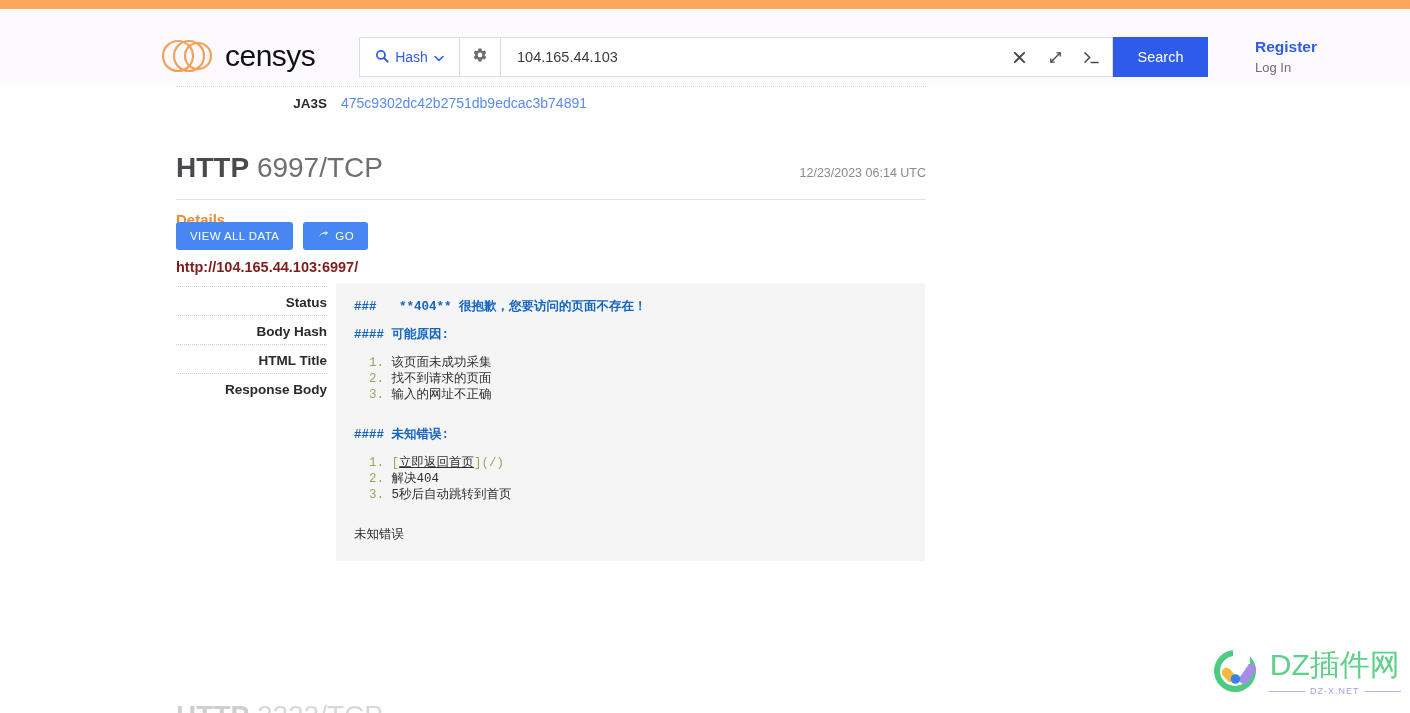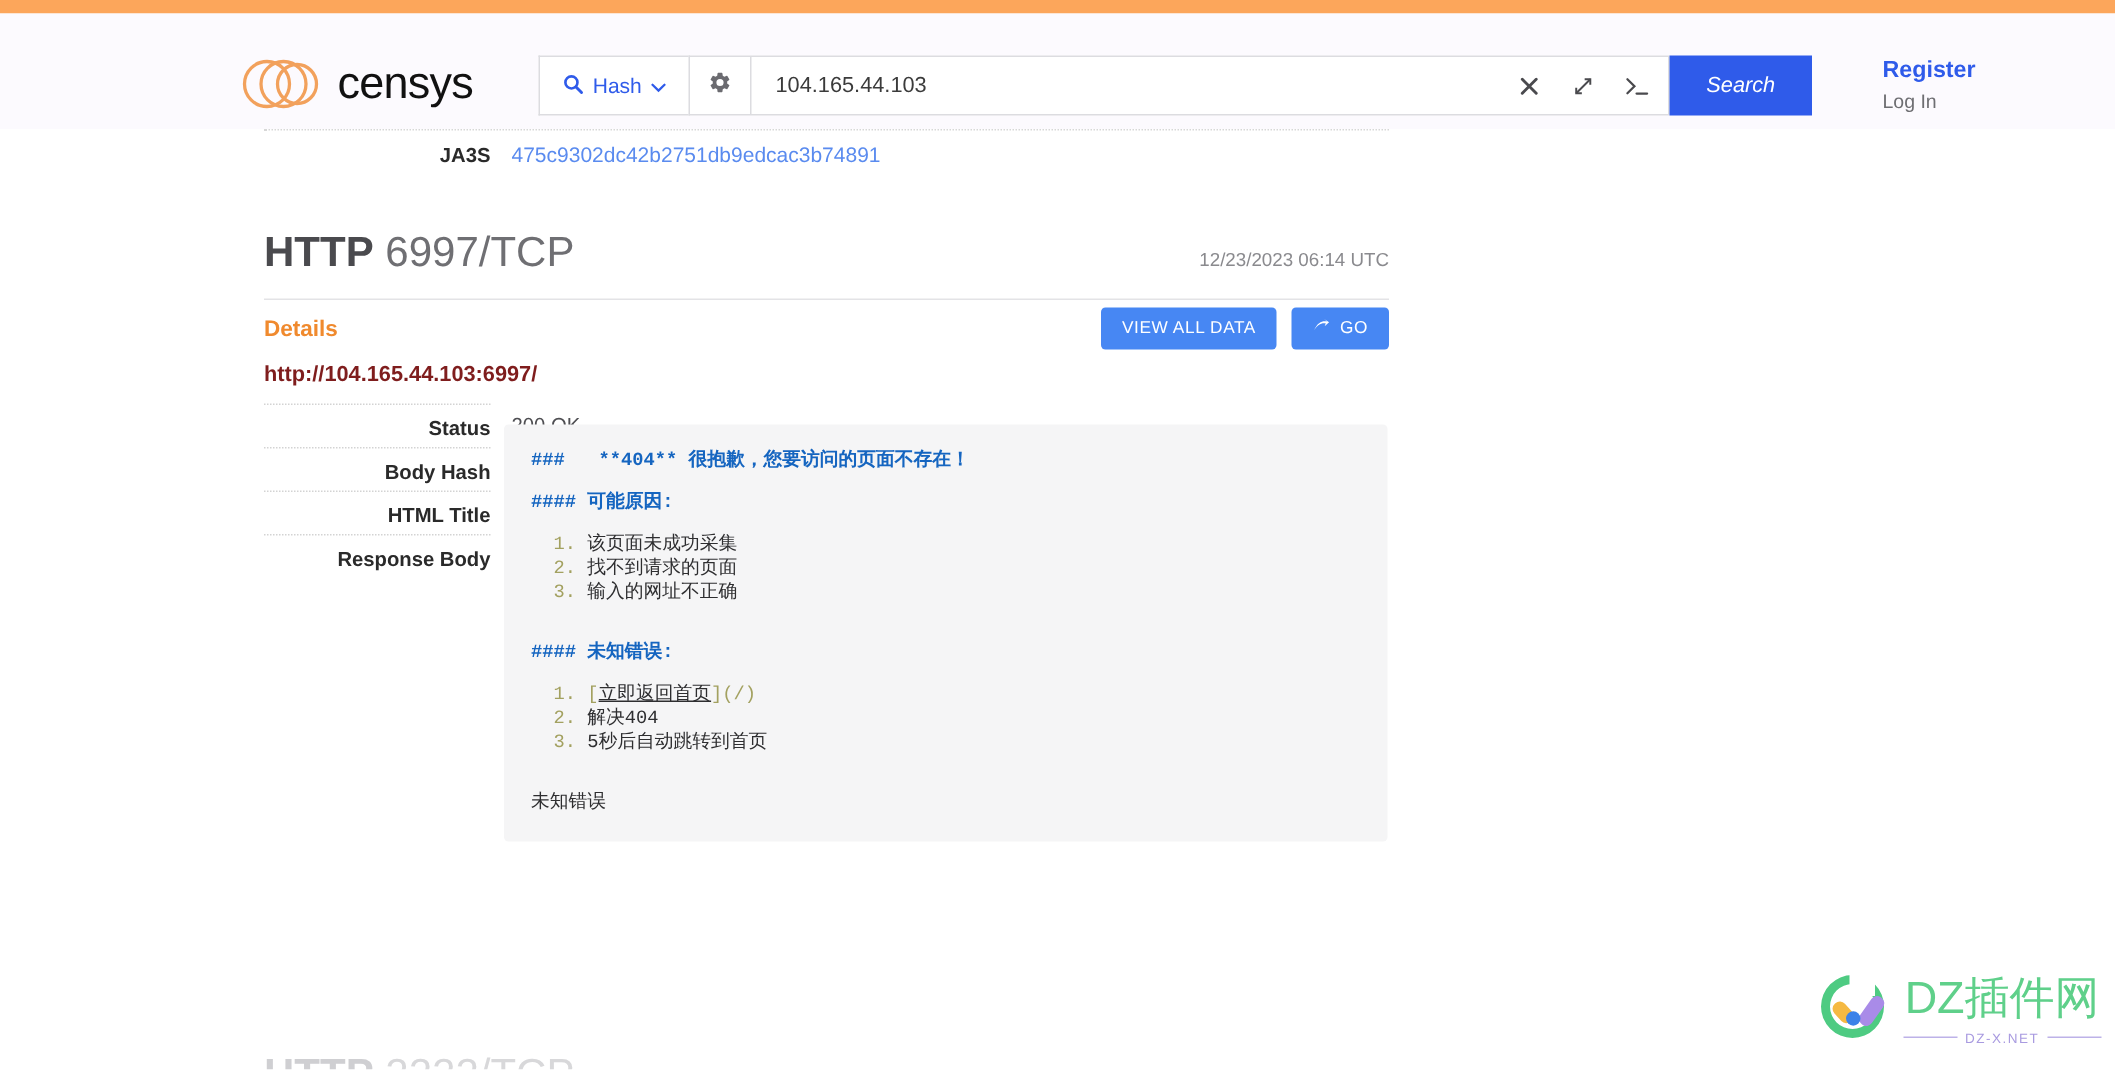--- a/index.html
+++ b/index.html
@@ -70,21 +70,21 @@
     width: 22px; height: 22px;
     display: flex; align-items: center; justify-content: center;
     color: #5A5A5A; cursor: pointer; flex: none;
   }
   .sb-search-btn {
     width: 95px; height: 40px;
     background: #2F5BEA; color: #fff;
     border: none; cursor: pointer;
     font-size: 14.5px;
     font-family: "Liberation Sans", sans-serif;
-    display: flex; align-items: center; justify-content: center; font-style: italic;
+    display: flex; align-items: center; justify-content: center;
   }
 
   .auth {
     position: absolute; left: 1255px; top: 28px;
     display: flex; flex-direction: column; gap: 2px; justify-content: space-between;
   }
   .auth-register {
     color: #2F5BEA; font-size: 15.5px; font-weight: bold;
     cursor: pointer; line-height: 1.3;
   }
@@ -117,21 +117,21 @@
     display: flex; align-items: baseline; justify-content: space-between;
   }
   .svc-title-left { font-size: 28px; color: #6F6F73; font-weight: 400; }
   .svc-title-left b { color: #4A4A4E; font-weight: bold; }
   .svc-time { font-size: 12.5px; color: #8A8A8E; }
 
   .details-bar {
     margin-top: 15px; width: 750px;
     border-top: 1px solid #E3E3E6;
     padding-top: 11px;
-    display: flex; align-items: flex-start; justify-content: space-between;
+    display: flex; align-items: flex-start; justify-content: space-between; flex-direction: column;
   }
   .details-heading { font-size: 15px; color: #F08A2E; font-weight: bold; }
   .details-btns { display: flex; gap: 10px; margin-top: -6px; }
   .btn-blue {
     background: #4787F3; color: #fff; border: none;
     font-size: 11.5px; letter-spacing: .4px;
     padding: 14px 14px; height: 25px; border-radius: 3px;
     cursor: pointer; display: flex; align-items: center; gap: 6px;
     font-family: "Liberation Sans", sans-serif;
   }

